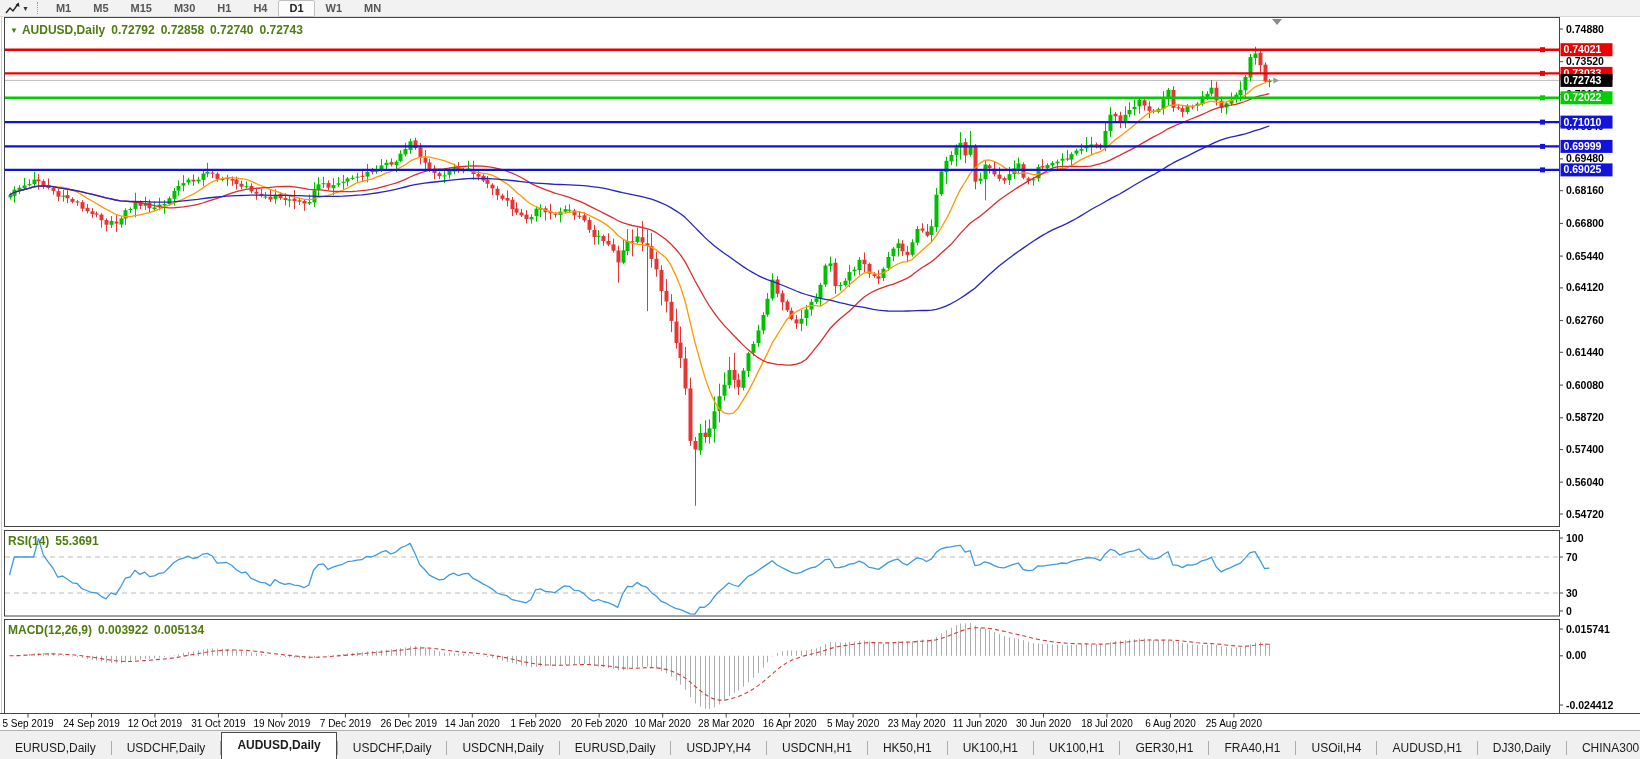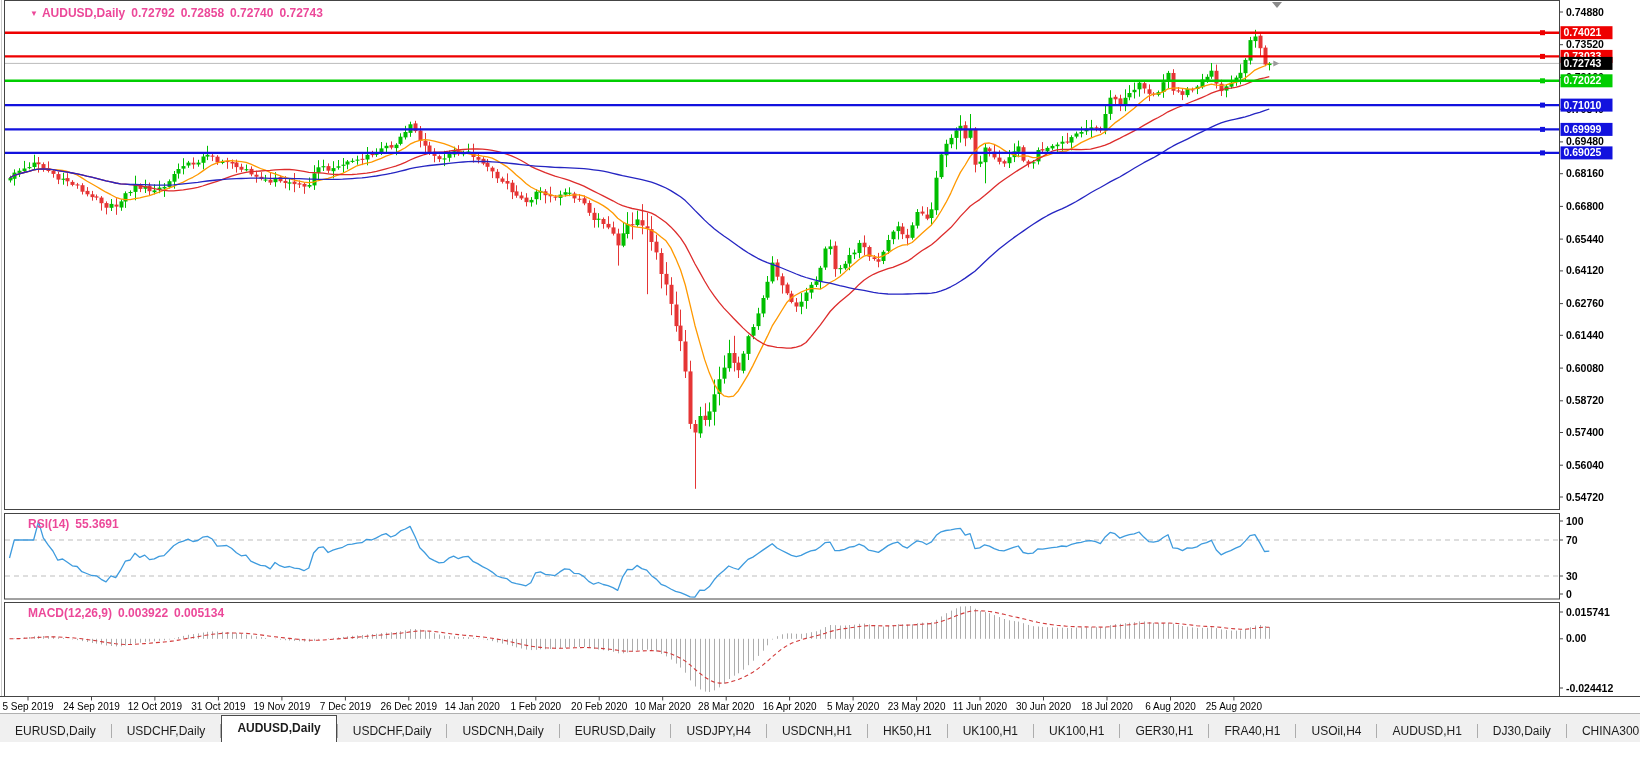--- a/index.html
+++ b/index.html
@@ -9,36 +9,57 @@
     display:flex;align-items:center;padding-left:4px;box-sizing:border-box;}
   .tool-icon{width:17px;height:14px;display:inline-flex;align-items:center;justify-content:center;}
   .caret{font-size:7px;color:#333;margin:0 5px 0 1px;}
   .grip{border-left:1px dotted #9a9a9a;height:12px;margin:0 7px 0 3px;}
   .tfbtn{height:15px;line-height:14px;padding:0 10px;font-size:11px;font-weight:700;color:#555;
     border:1px solid transparent;border-radius:2px;background:transparent;cursor:default;}
   .tfbtn.active{background:#fcfcfc;border-color:#c0c0c0;color:#222;}
   
   .chart-region{position:relative;width:1640px;height:713px;background:#ffffff;}
   .chart-region svg{position:absolute;left:0;top:0;}
-  .ovl{position:absolute;font-size:12px;font-weight:700;color:#ec4899;white-space:nowrap;z-index:5;margin-left:20px;}
+  .ovl{position:absolute;font-size:12px;font-weight:700;color:#4d7c0f;white-space:nowrap;z-index:5;}
   .ovl span{margin-right:6px;}
   .ovl .tri{font-size:8px;margin-right:4px;vertical-align:1px;}
   
   .tabbar{height:29px;background:#f0f0f0;border-top:1px solid #b0b0b0;display:flex;
     align-items:flex-end;box-sizing:border-box;}
   .tab{height:22px;line-height:22px;padding:0 15px;font-size:12px;color:#1c1c1c;cursor:default;}
   .tab.active{background:#ffffff;border:1px solid #4a4a4a;border-bottom:none;font-weight:700;
     height:26px;line-height:25px;}
   .tabsep{border-left:1px solid #adadad;height:14px;margin-bottom:4px;}
 </style>
 </head>
 <body>
 
 <div>
 
+  <div class="toolbar">
+    <span class="tool-icon">
+      <svg width="15" height="13" viewBox="0 0 15 13">
+        <polyline points="1,11 5,6 8,9 13,2" fill="none" stroke="#222" stroke-width="1.4"></polyline>
+        <polygon points="13.8,0.5 14.5,5 10.5,3" fill="#222"></polygon>
+      </svg>
+    </span>
+    <span class="caret">▼</span>
+    <span class="grip"></span>
+    <div id="tfButtons" style="display:flex;">
+        <div class="tfbtn">M1</div>
+        <div class="tfbtn">M5</div>
+        <div class="tfbtn">M15</div>
+        <div class="tfbtn">M30</div>
+        <div class="tfbtn">H1</div>
+        <div class="tfbtn">H4</div>
+        <div class="tfbtn active">D1</div>
+        <div class="tfbtn">W1</div>
+        <div class="tfbtn">MN</div>
+      </div>
+  </div>
 
   <div class="chart-region">
     <svg id="chartSvg" width="1640" height="713">
         <g>
           <line x1="1.5" y1="0" x2="1.5" y2="696" stroke="#cccccc" stroke-width="1"></line>
           <rect x="4.5" y="0.5" width="1555" height="509" fill="#ffffff" stroke="#444444"></rect>
           <rect x="4.5" y="513.5" width="1555" height="85.5" fill="#ffffff" stroke="#444444"></rect>
           <rect x="4.5" y="602.5" width="1555" height="94" fill="#ffffff" stroke="#444444"></rect>
           <line x1="0" y1="696.5" x2="1640" y2="696.5" stroke="#444444"></line>
         </g>

